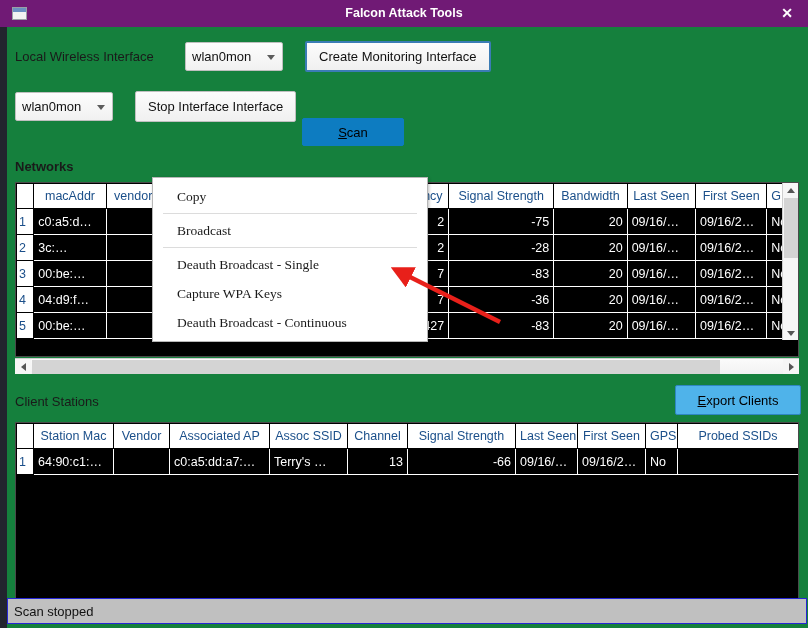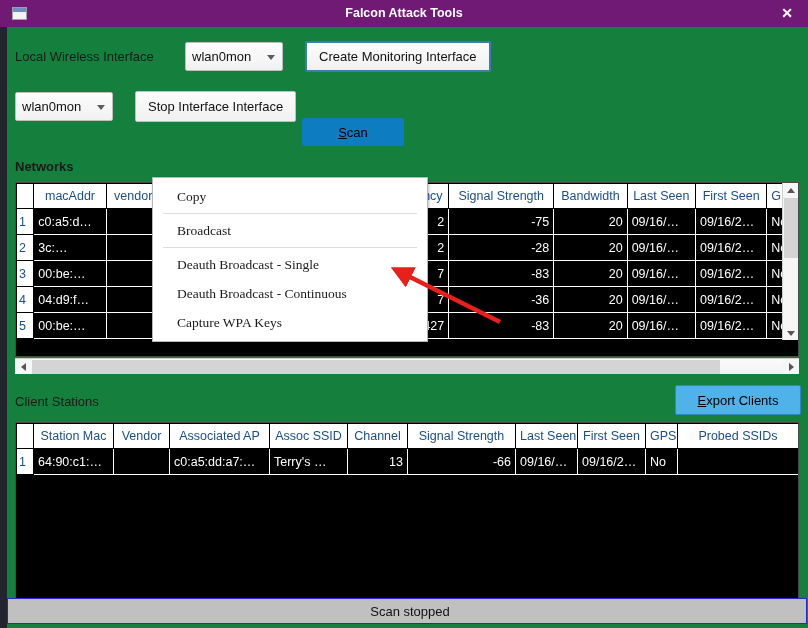--- a/index.html
+++ b/index.html
@@ -218,21 +218,20 @@
   
   .statusbar {
     position: absolute;
     left: 7px; bottom: 4px;
     width: 800px; height: 26px;
     background: #c0c0c0;
     border: 1px solid #2626d6;
     display: flex; align-items: center;
     font-size: 13px; color: #111;
     padding-left: 6px;
-    justify-content: center;
   }
 
   .arrow-svg { position: absolute; z-index: 60; pointer-events: none; }
 </style>
 </head>
 <body>
 
 <div id="app">
 
   <div class="titlebar">
@@ -456,22 +455,22 @@
       </table>
     </div>
 
     <div class="ctxmenu" style="left:145px; top:150px; width:276px;">
       <div id="ctx-items">
           <div class="ctxitem">Copy</div>
           <div class="ctxsep"></div>
           <div class="ctxitem">Broadcast</div>
           <div class="ctxsep"></div>
           <div class="ctxitem">Deauth Broadcast - Single</div>
+          <div class="ctxitem">Capture WPA Keys</div>
           <div class="ctxitem">Deauth Broadcast - Continuous</div>
-          <div class="ctxitem">Capture WPA Keys</div>
         </div>
     </div>
 
   </div>
 
   <svg class="arrow-svg" width="120" height="70" style="left:388px; top:262px;" viewBox="0 0 120 70">
     <defs>
       <marker id="ah" markerWidth="5" markerHeight="5" refX="2.2" refY="2.5" orient="auto">
         <polygon points="0,0 5,2.5 0,5" fill="#e8201a"></polygon>
       </marker>

